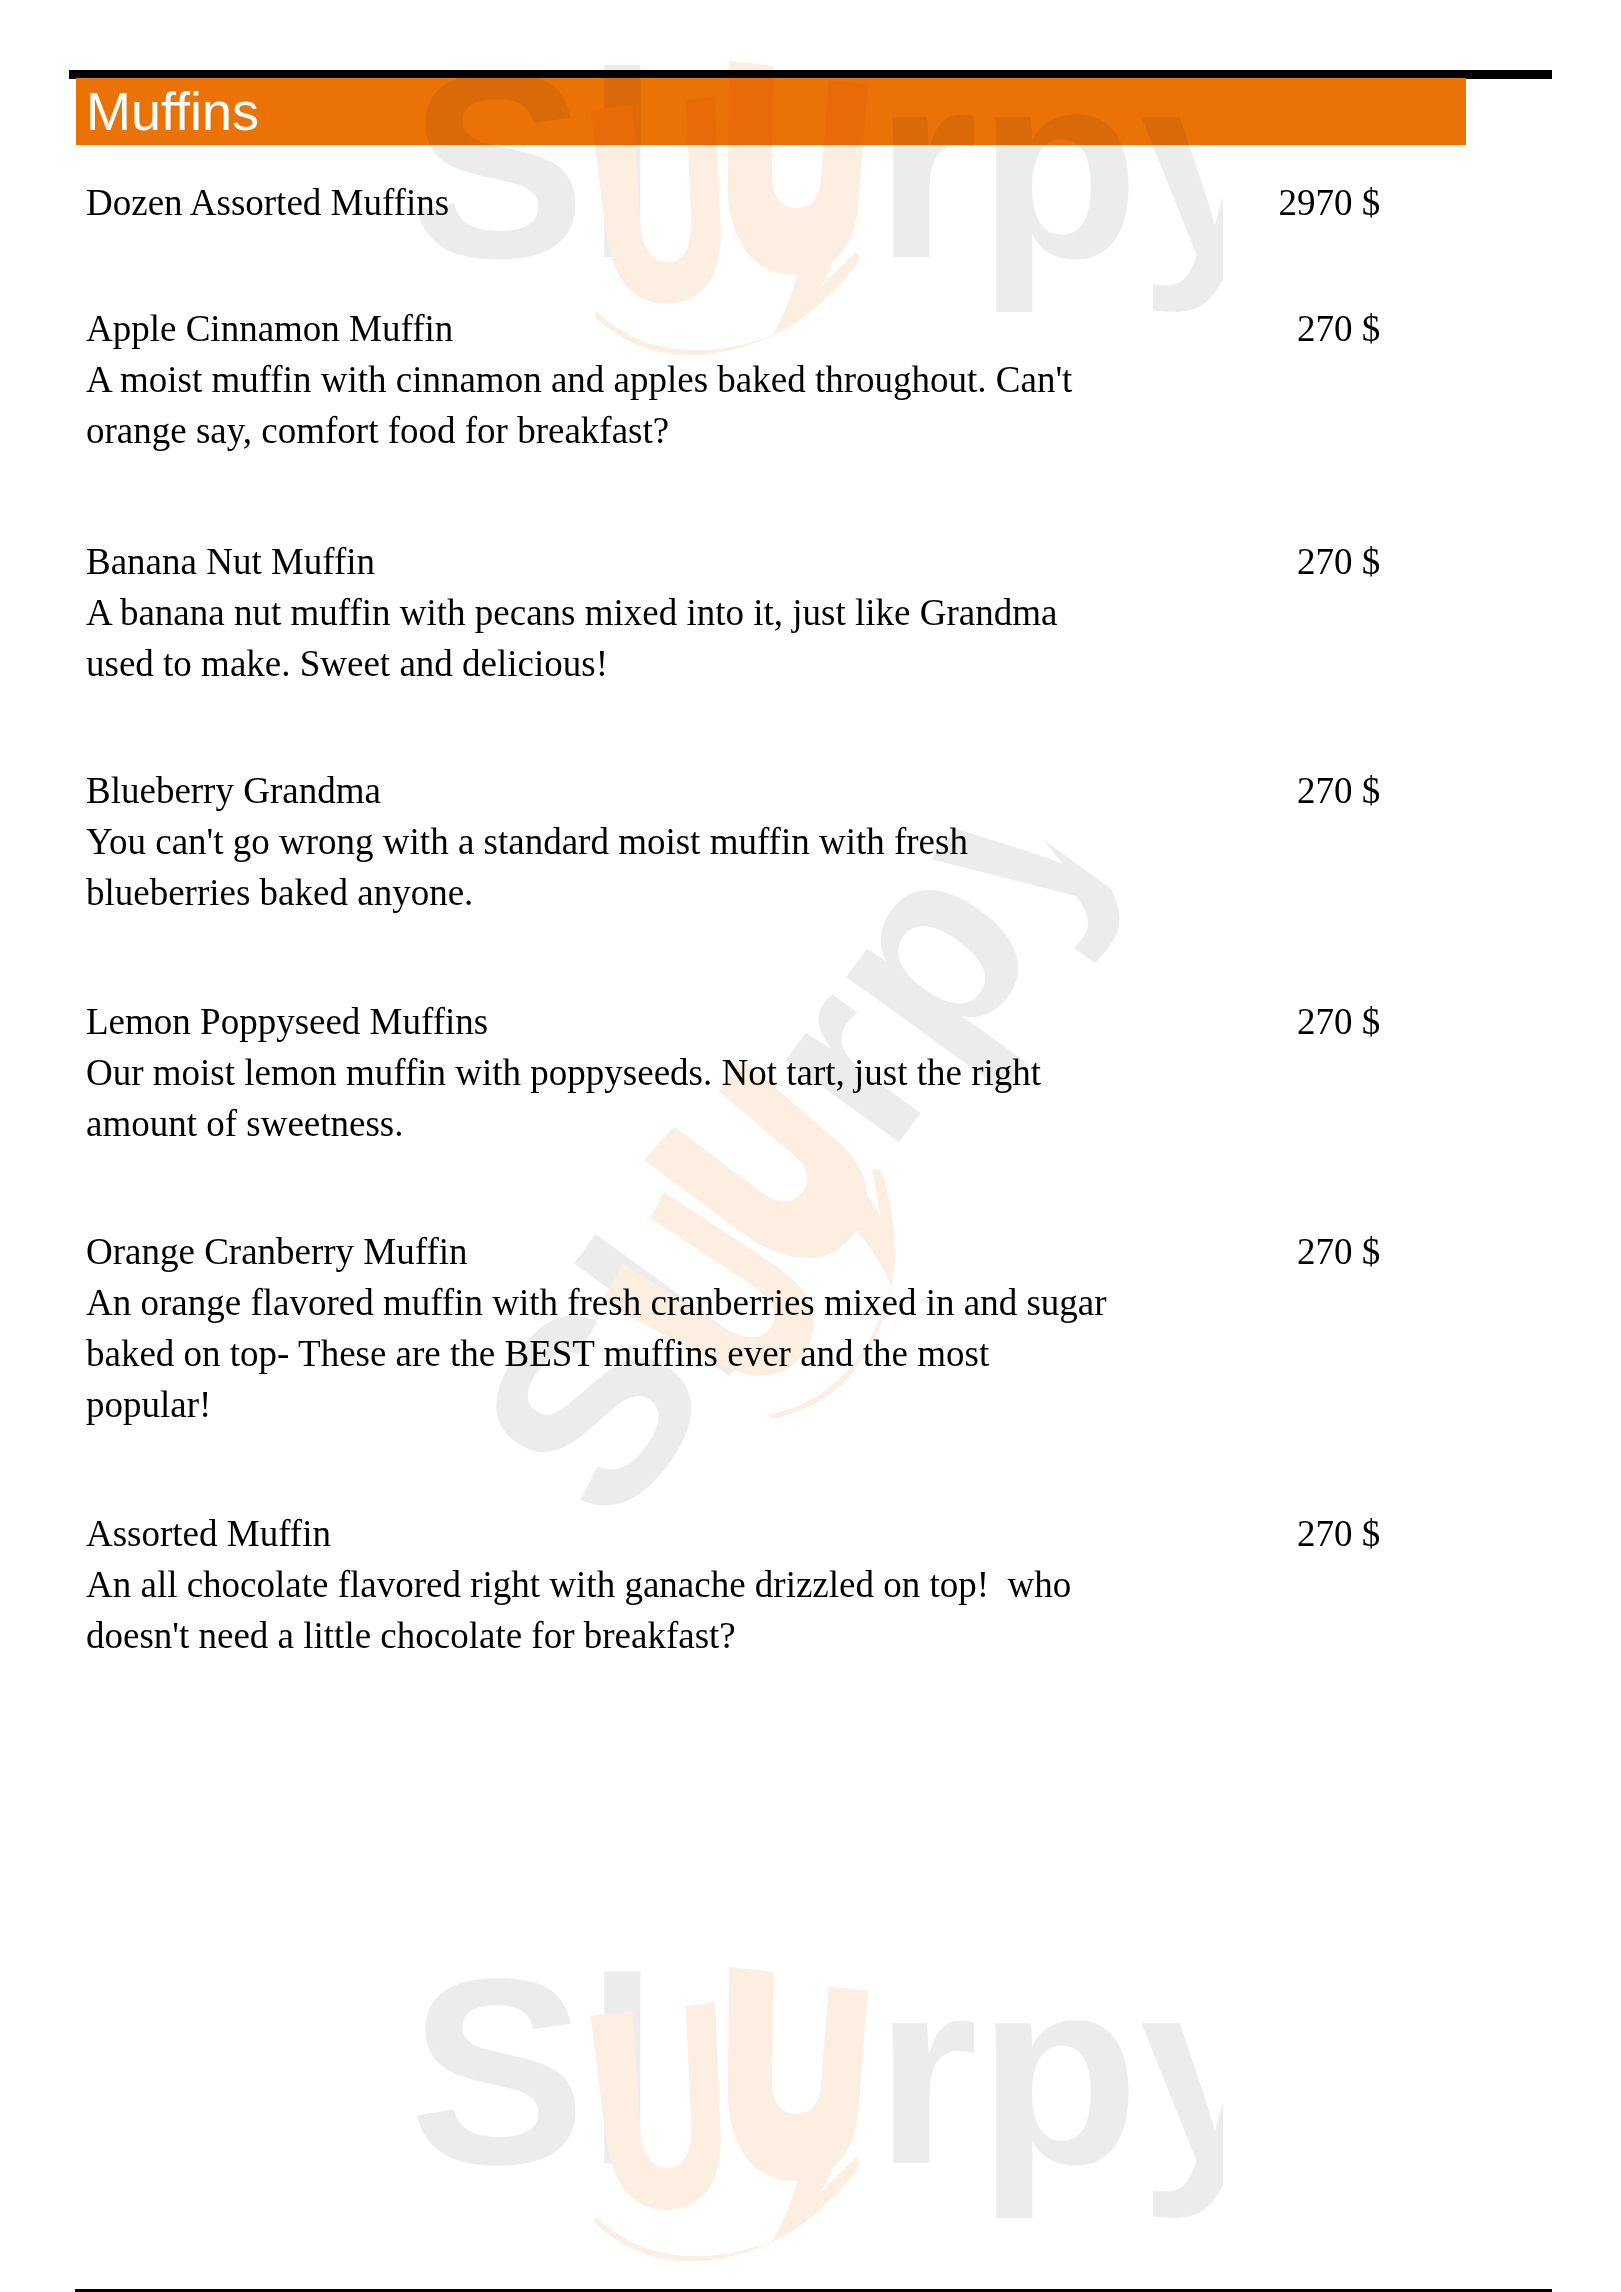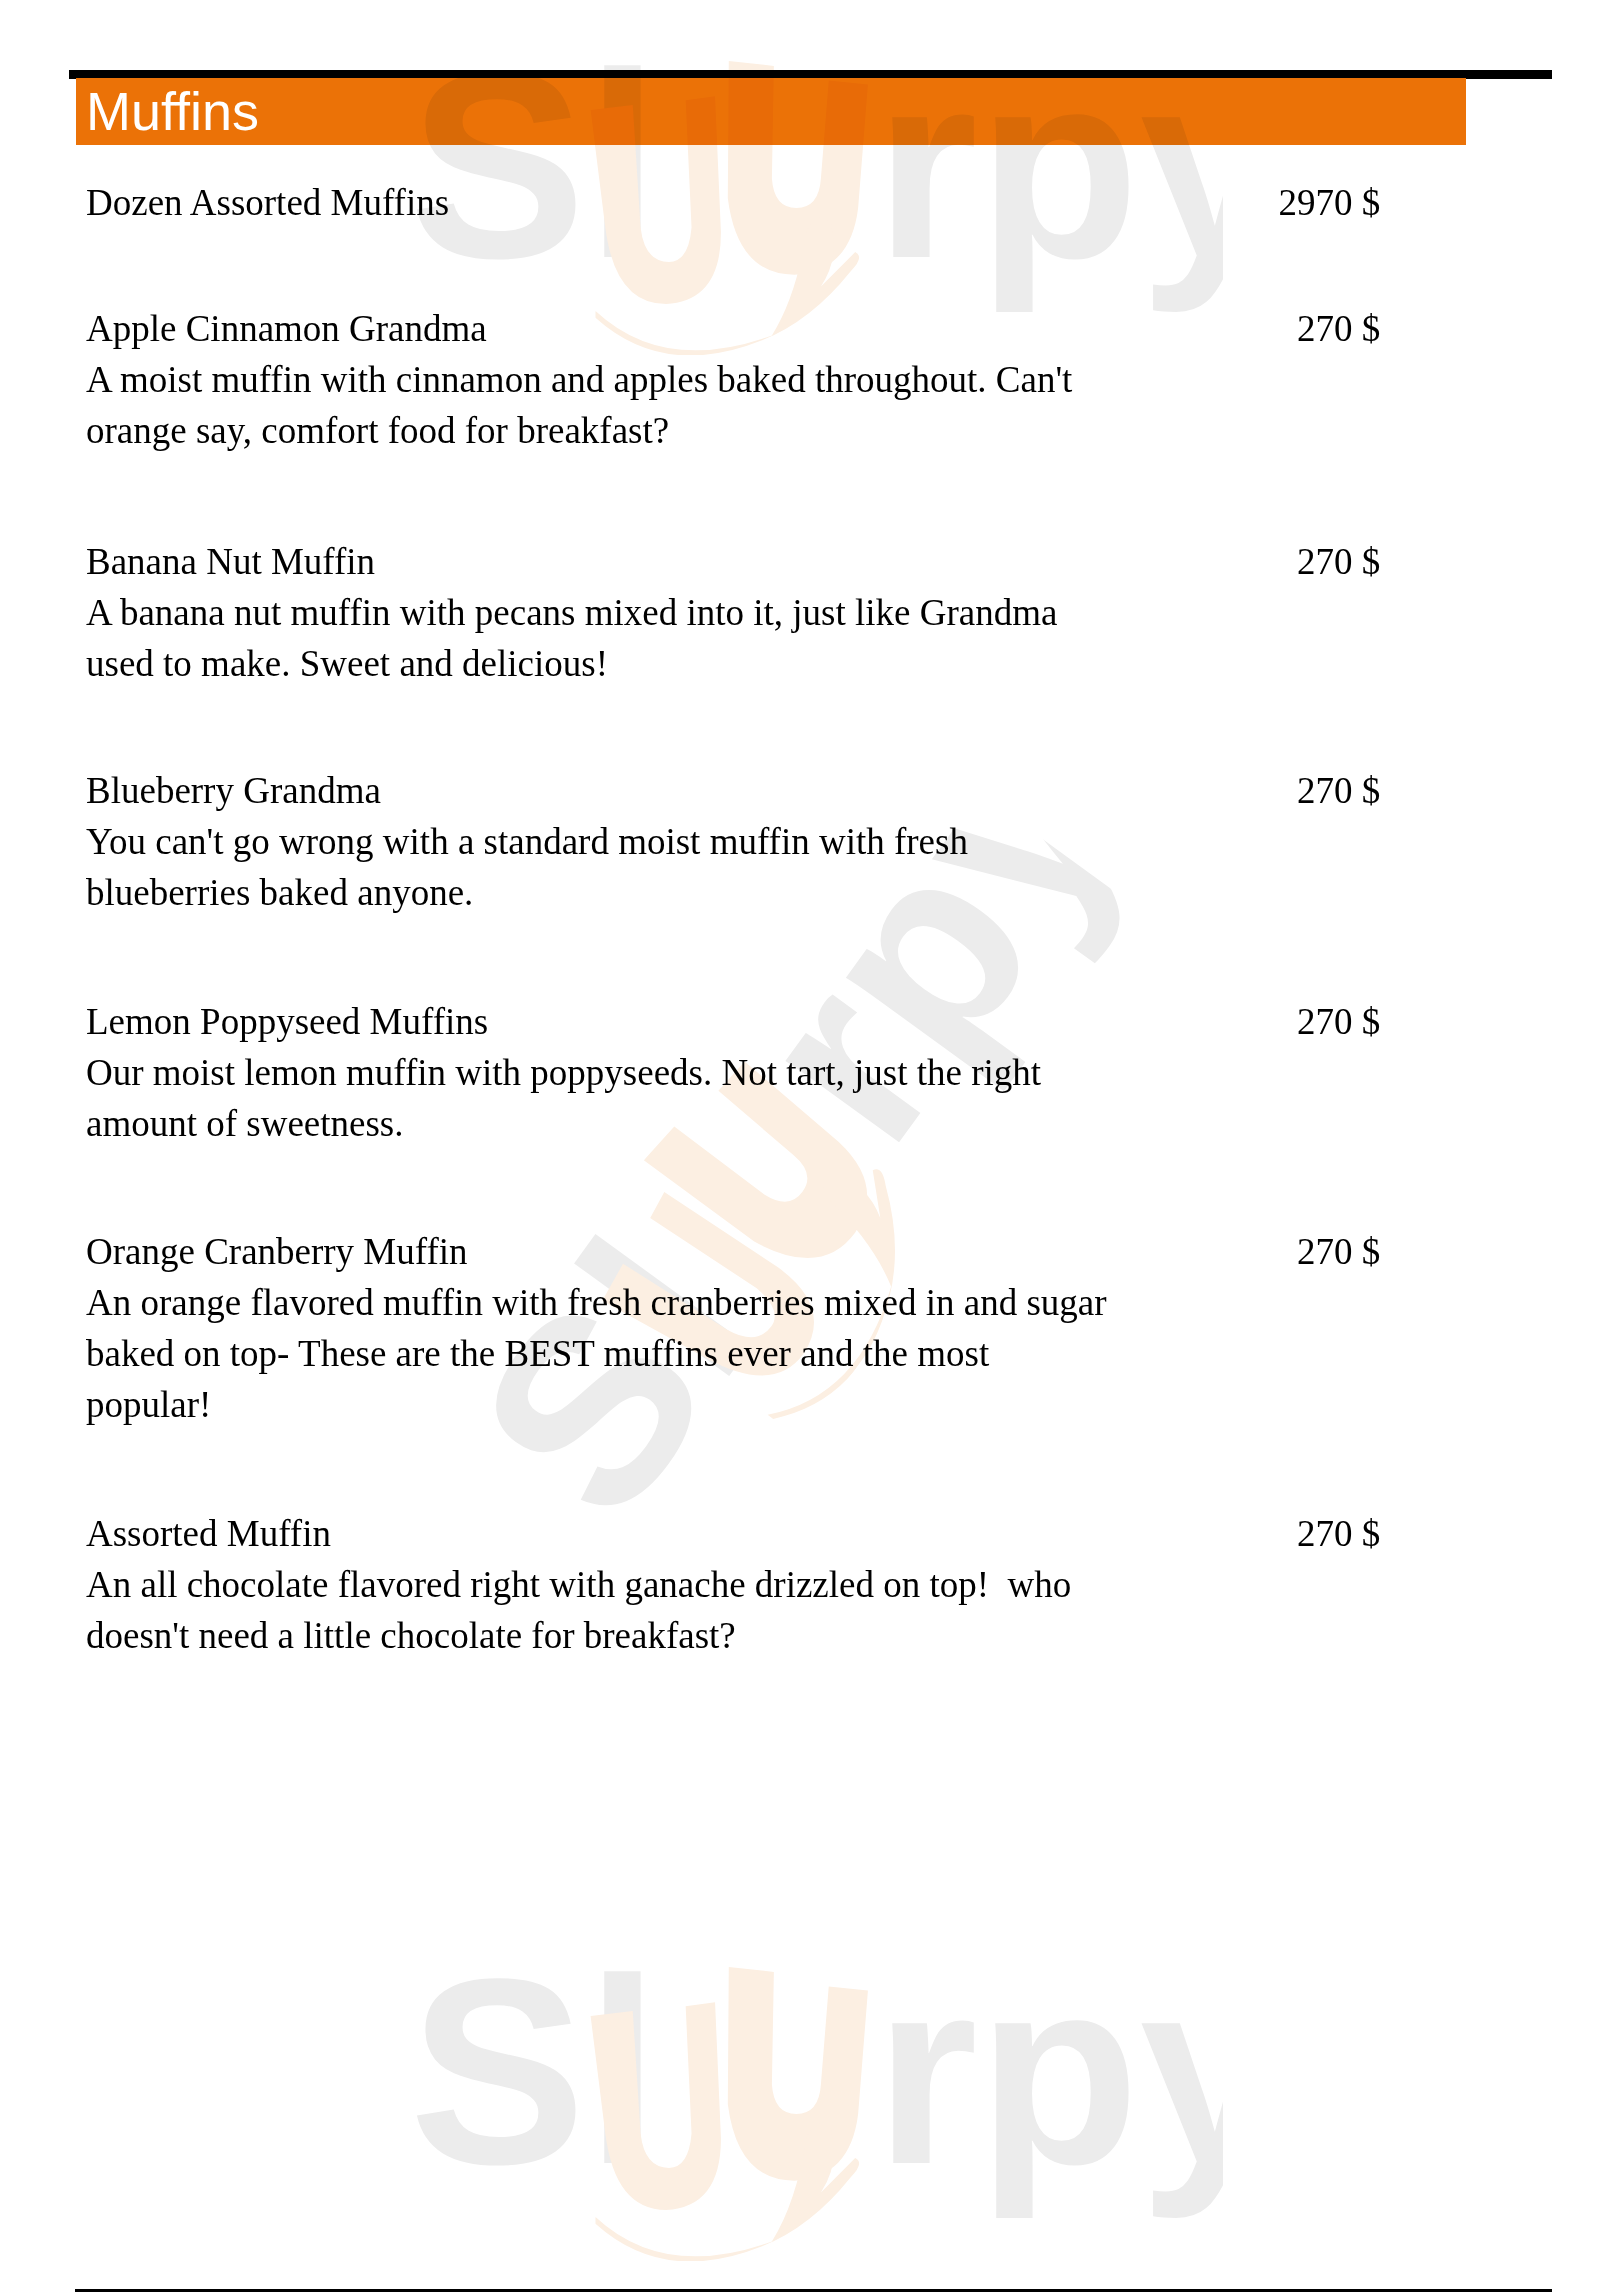--- a/index.html
+++ b/index.html
@@ -24,21 +24,21 @@
   <div class="top-rule"></div>
   <div class="section-bar"></div>
   <div class="section-title">Muffins</div>
 
   <div class="item" style="top:177px">
     <div class="item-name">Dozen Assorted Muffins</div>
     <div class="item-price">2970 $</div>
   </div>
 
   <div class="item" style="top:303px">
-    <div class="item-name">Apple Cinnamon Grandma</div>
+    <div class="item-name">Apple Cinnamon Muffin</div>
     <div class="item-price">270 $</div>
     <div class="item-desc">A moist muffin with cinnamon and apples baked throughout. Can't
 orange say, comfort food for breakfast?</div>
   </div>
 
   <div class="item" style="top:536px">
     <div class="item-name">Banana Nut Muffin</div>
     <div class="item-price">270 $</div>
     <div class="item-desc">A banana nut muffin with pecans mixed into it, just like Grandma
 used to make. Sweet and delicious!</div>

